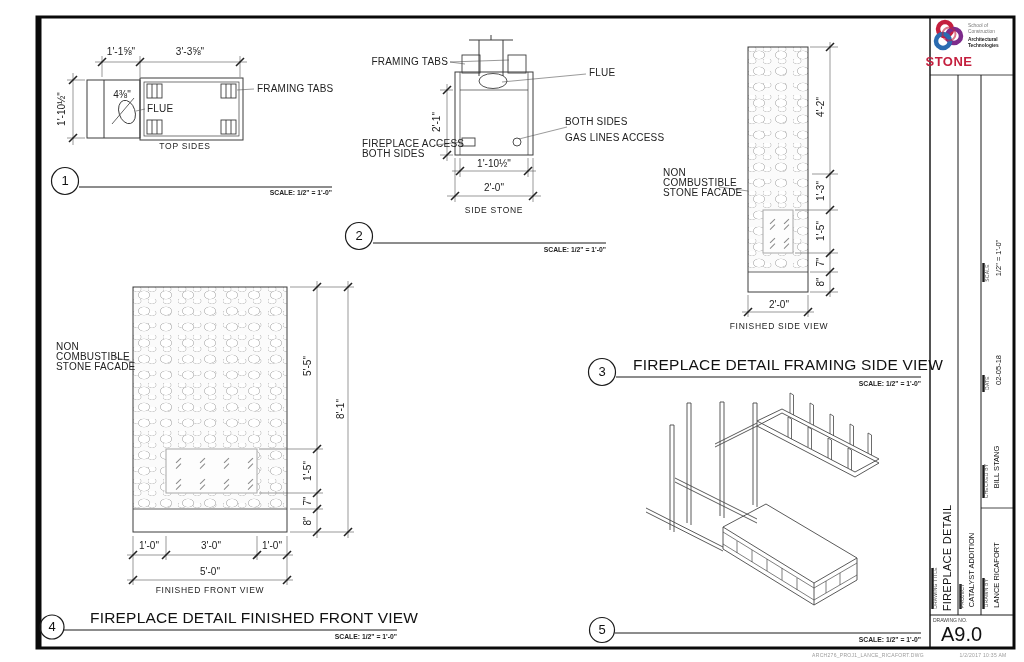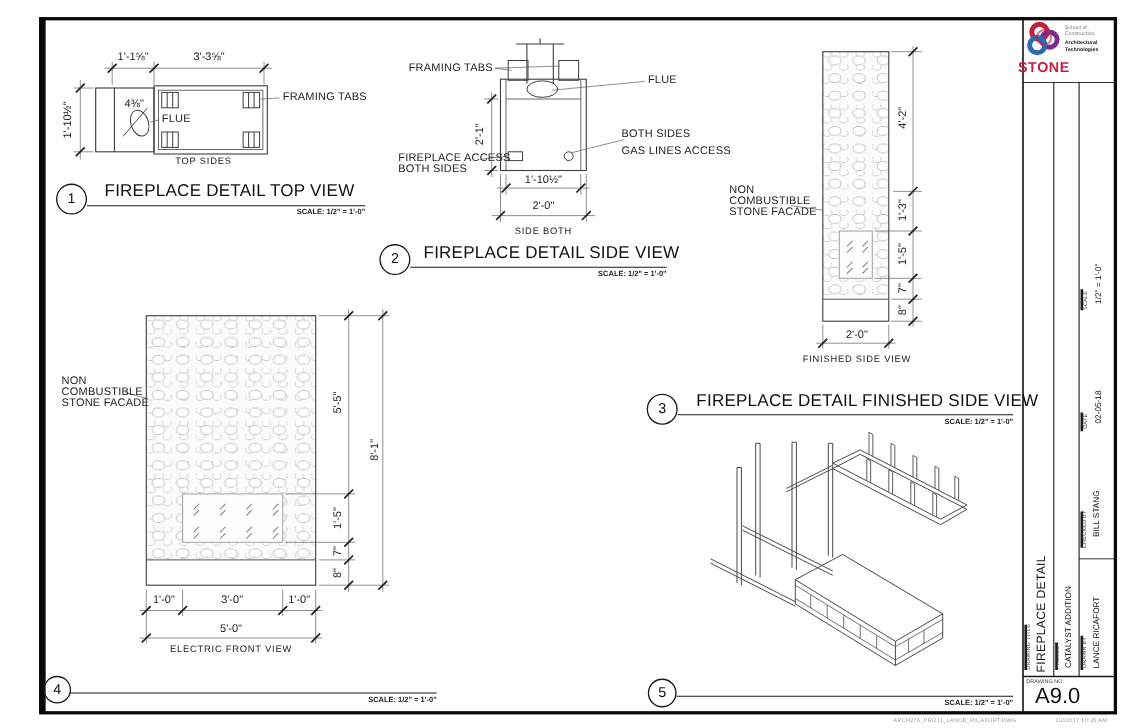--- a/index.html
+++ b/index.html
@@ -337,65 +337,64 @@
   <div class="sp" style="left:783px;top:240px;"></div>
 
   <div class="t dim c" style="left:121px;top:52px;">1'-1⅝"</div>
   <div class="t dim c" style="left:190px;top:52px;">3'-3⅝"</div>
   <div class="t dim cr" style="left:62px;top:109px;">1'-10½"</div>
   <div class="t dim c" style="left:122px;top:95px;">4⅜"</div>
   <div class="t lab ls" style="left:257px;top:89px;">FRAMING TABS</div>
   <div class="t lab ls" style="left:147px;top:109px;">FLUE</div>
   <div class="t cap c" style="left:185px;top:147px;">TOP SIDES</div>
   <div class="t vnum c" style="left:65px;top:181px;">1</div>
-  <div class="t vtitle ls" style="left:95px;top:174px;">FIREPLACE DETAIL TOP VIEW</div>
   <div class="t vscale re" style="left:332px;top:193px;">SCALE: 1/2" = 1'-0"</div>
 
   <div class="t dim cr" style="left:437px;top:122px;">2'-1"</div>
   <div class="t dim c" style="left:494px;top:164px;">1'-10½"</div>
   <div class="t dim c" style="left:494px;top:188px;">2'-0"</div>
   <div class="t lab re" style="left:448px;top:62px;">FRAMING TABS</div>
   <div class="t lab ls" style="left:589px;top:73px;">FLUE</div>
   <div class="t lab ls" style="left:565px;top:112px;margin-top:26px;">GAS LINES ACCESS</div>
   <div class="t lab ls" style="left:565px;top:122px;">BOTH SIDES</div>
   <div class="t lab ls" style="left:362px;top:144px;">FIREPLACE ACCESS</div>
   <div class="t lab ls" style="left:362px;top:154px;">BOTH SIDES</div>
-  <div class="t cap c" style="left:494px;top:211px;">SIDE BOTH</div>
+  <div class="t cap c" style="left:494px;top:211px;">SIDE STONE</div>
   <div class="t vnum c" style="left:359px;top:236px;">2</div>
-  <div class="t vtitle ls" style="left:385px;top:230px;">FIREPLACE DETAIL SIDE VIEW</div>
   <div class="t vscale re" style="left:606px;top:250px;">SCALE: 1/2" = 1'-0"</div>
 
   <div class="t dim cr" style="left:821px;top:107px;">4'-2"</div>
   <div class="t dim cr" style="left:821px;top:191px;">1'-3"</div>
   <div class="t dim cr" style="left:821px;top:231px;">1'-5"</div>
   <div class="t dim cr" style="left:821px;top:262px;">7"</div>
   <div class="t dim cr" style="left:821px;top:282px;">8"</div>
   <div class="t dim c" style="left:779px;top:305px;">2'-0"</div>
   <div class="t lab ls" style="left:663px;top:173px;">NON</div>
   <div class="t lab ls" style="left:663px;top:183px;">COMBUSTIBLE</div>
   <div class="t lab ls" style="left:663px;top:193px;">STONE FACADE</div>
   <div class="t cap c" style="left:779px;top:327px;">FINISHED SIDE VIEW</div>
   <div class="t vnum c" style="left:602px;top:372px;">3</div>
-  <div class="t vtitle ls" style="left:633px;top:365px;">FIREPLACE DETAIL FINISHED SIDE VIEW</div>
+  <div class="t vtitle ls" style="left:633px;top:365px;">FIREPLACE DETAIL FRAMING SIDE VIEW</div>
   <div class="t vscale re" style="left:921px;top:384px;">SCALE: 1/2" = 1'-0"</div>
 
   <div class="t dim cr" style="left:308px;top:366px;">5'-5"</div>
   <div class="t dim cr" style="left:308px;top:471px;">1'-5"</div>
   <div class="t dim cr" style="left:308px;top:501px;">7"</div>
   <div class="t dim cr" style="left:308px;top:521px;">8"</div>
   <div class="t dim cr" style="left:341px;top:409px;">8'-1"</div>
   <div class="t dim c" style="left:149px;top:546px;">1'-0"</div>
   <div class="t dim c" style="left:211px;top:546px;">3'-0"</div>
   <div class="t dim c" style="left:272px;top:546px;">1'-0"</div>
   <div class="t dim c" style="left:210px;top:572px;">5'-0"</div>
   <div class="t lab ls" style="left:56px;top:347px;">NON</div>
   <div class="t lab ls" style="left:56px;top:357px;">COMBUSTIBLE</div>
   <div class="t lab ls" style="left:56px;top:367px;">STONE FACADE</div>
-  <div class="t cap c" style="left:210px;top:591px;">ELECTRIC FRONT VIEW</div>
+  <div class="t cap c" style="left:210px;top:591px;">FINISHED FRONT VIEW</div>
   <div class="t vnum c" style="left:52px;top:627px;">4</div>
+  <div class="t vtitle ls" style="left:90px;top:618px;">FIREPLACE DETAIL FINISHED FRONT VIEW</div>
   <div class="t vscale re" style="left:397px;top:637px;">SCALE: 1/2" = 1'-0"</div>
 
   <div class="t vnum c" style="left:602px;top:630px;">5</div>
   <div class="t vscale re" style="left:921px;top:640px;">SCALE: 1/2" = 1'-0"</div>
 
   <div class="t sait c" style="left:949px;top:62px;">STONE</div>
   <div class="t school ls" style="left:968px;top:26px;">School of</div>
   <div class="t school ls" style="left:968px;top:32px;">Construction</div>
   <div class="t dept ls" style="left:968px;top:40px;">Architectural</div>
   <div class="t dept ls" style="left:968px;top:46px;">Technologies</div>

